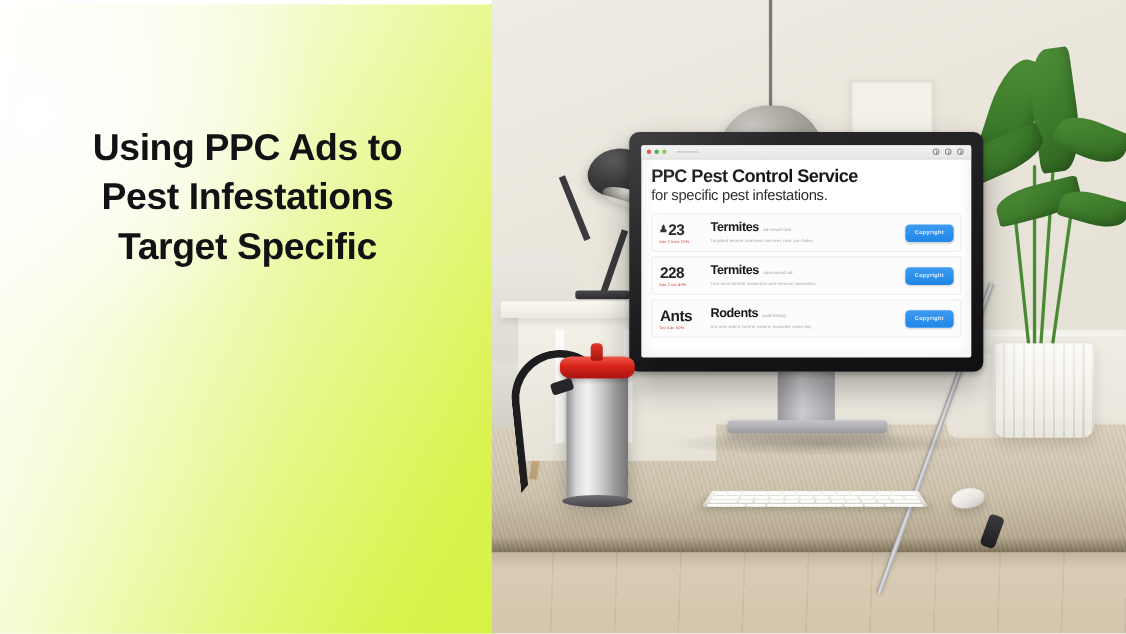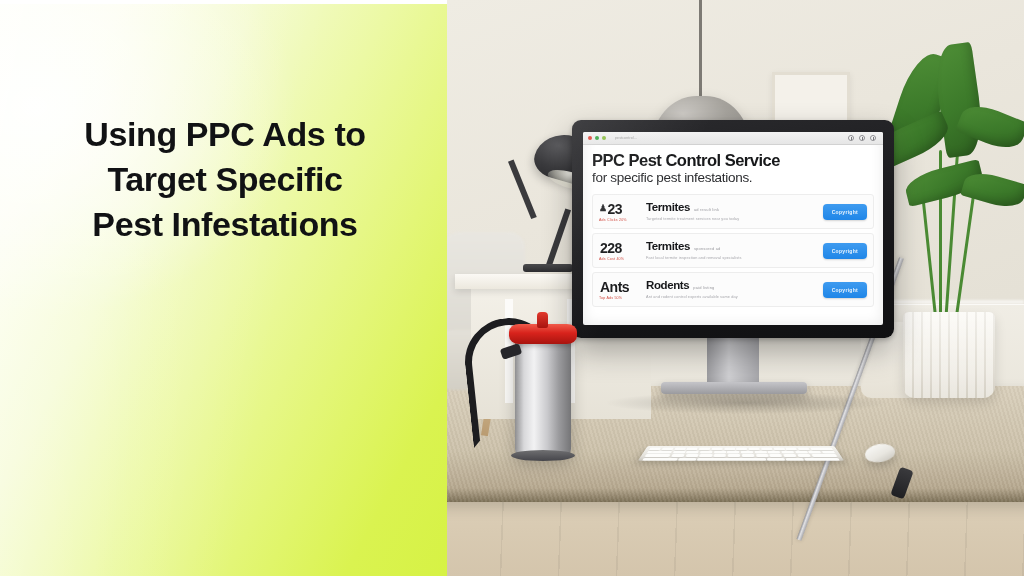--- a/index.html
+++ b/index.html
@@ -351,22 +351,22 @@
   }
 </style>
 </head>
 <body>
 
 <div id="canvas">
 
   <div id="left-panel">
     <div id="headline">
       <span class="ln">Using PPC Ads to</span>
+      <span class="ln">Pest Infestations</span>
       <span class="ln">Target Specific</span>
-      <span class="ln">Pest Infestations</span>
     </div>
   </div>
 
   <div id="photo">
 
     <div class="wall"></div>
     <div class="wall-molding"></div>
     <div class="wall-panel"></div>
     <div class="frame"></div>
 

